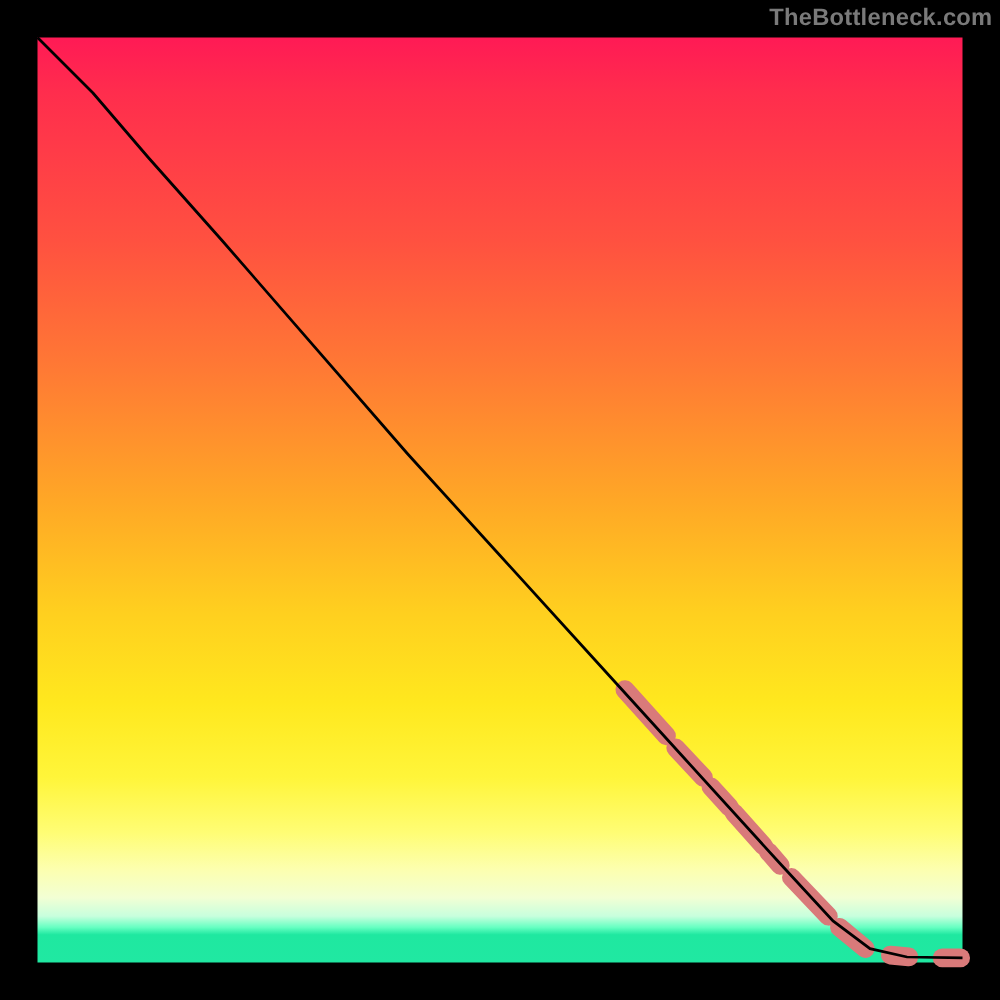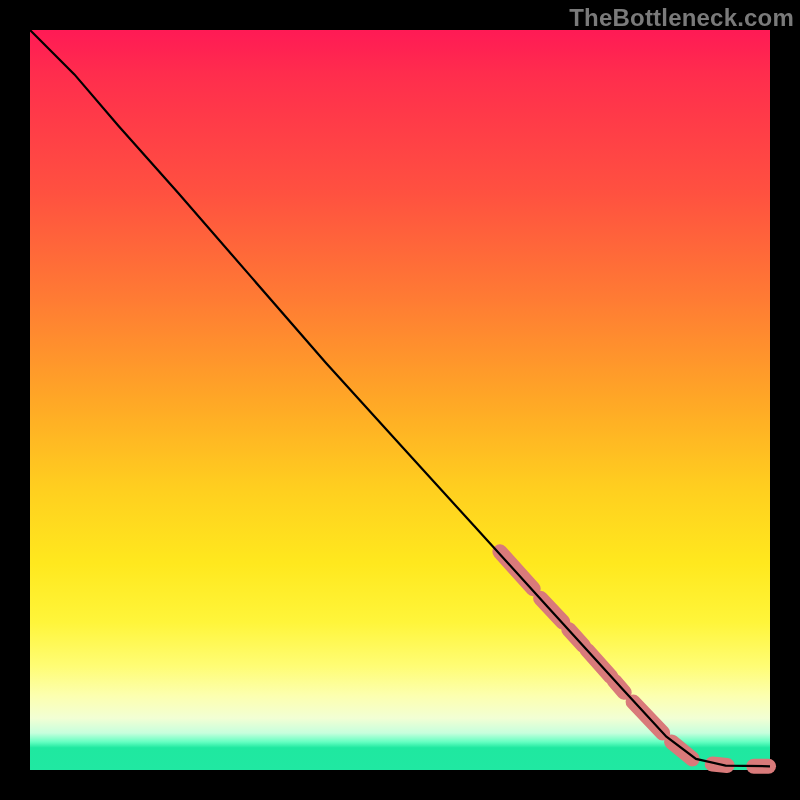--- a/index.html
+++ b/index.html
@@ -48,21 +48,21 @@
     top: 0;
     width: 740px;
     height: 740px;
     overflow: visible;
   }
   .watermark {
     position: absolute;
     top: 4px;
     right: 6px;
     color: #7a7a7a;
-    font-size: 24px;
+    font-size: 19px;
     font-weight: 600;
     letter-spacing: 0.2px;
     user-select: none;
   }
 </style>
 </head>
 <body>
 
 <div class="frame">
   <div class="plot">

